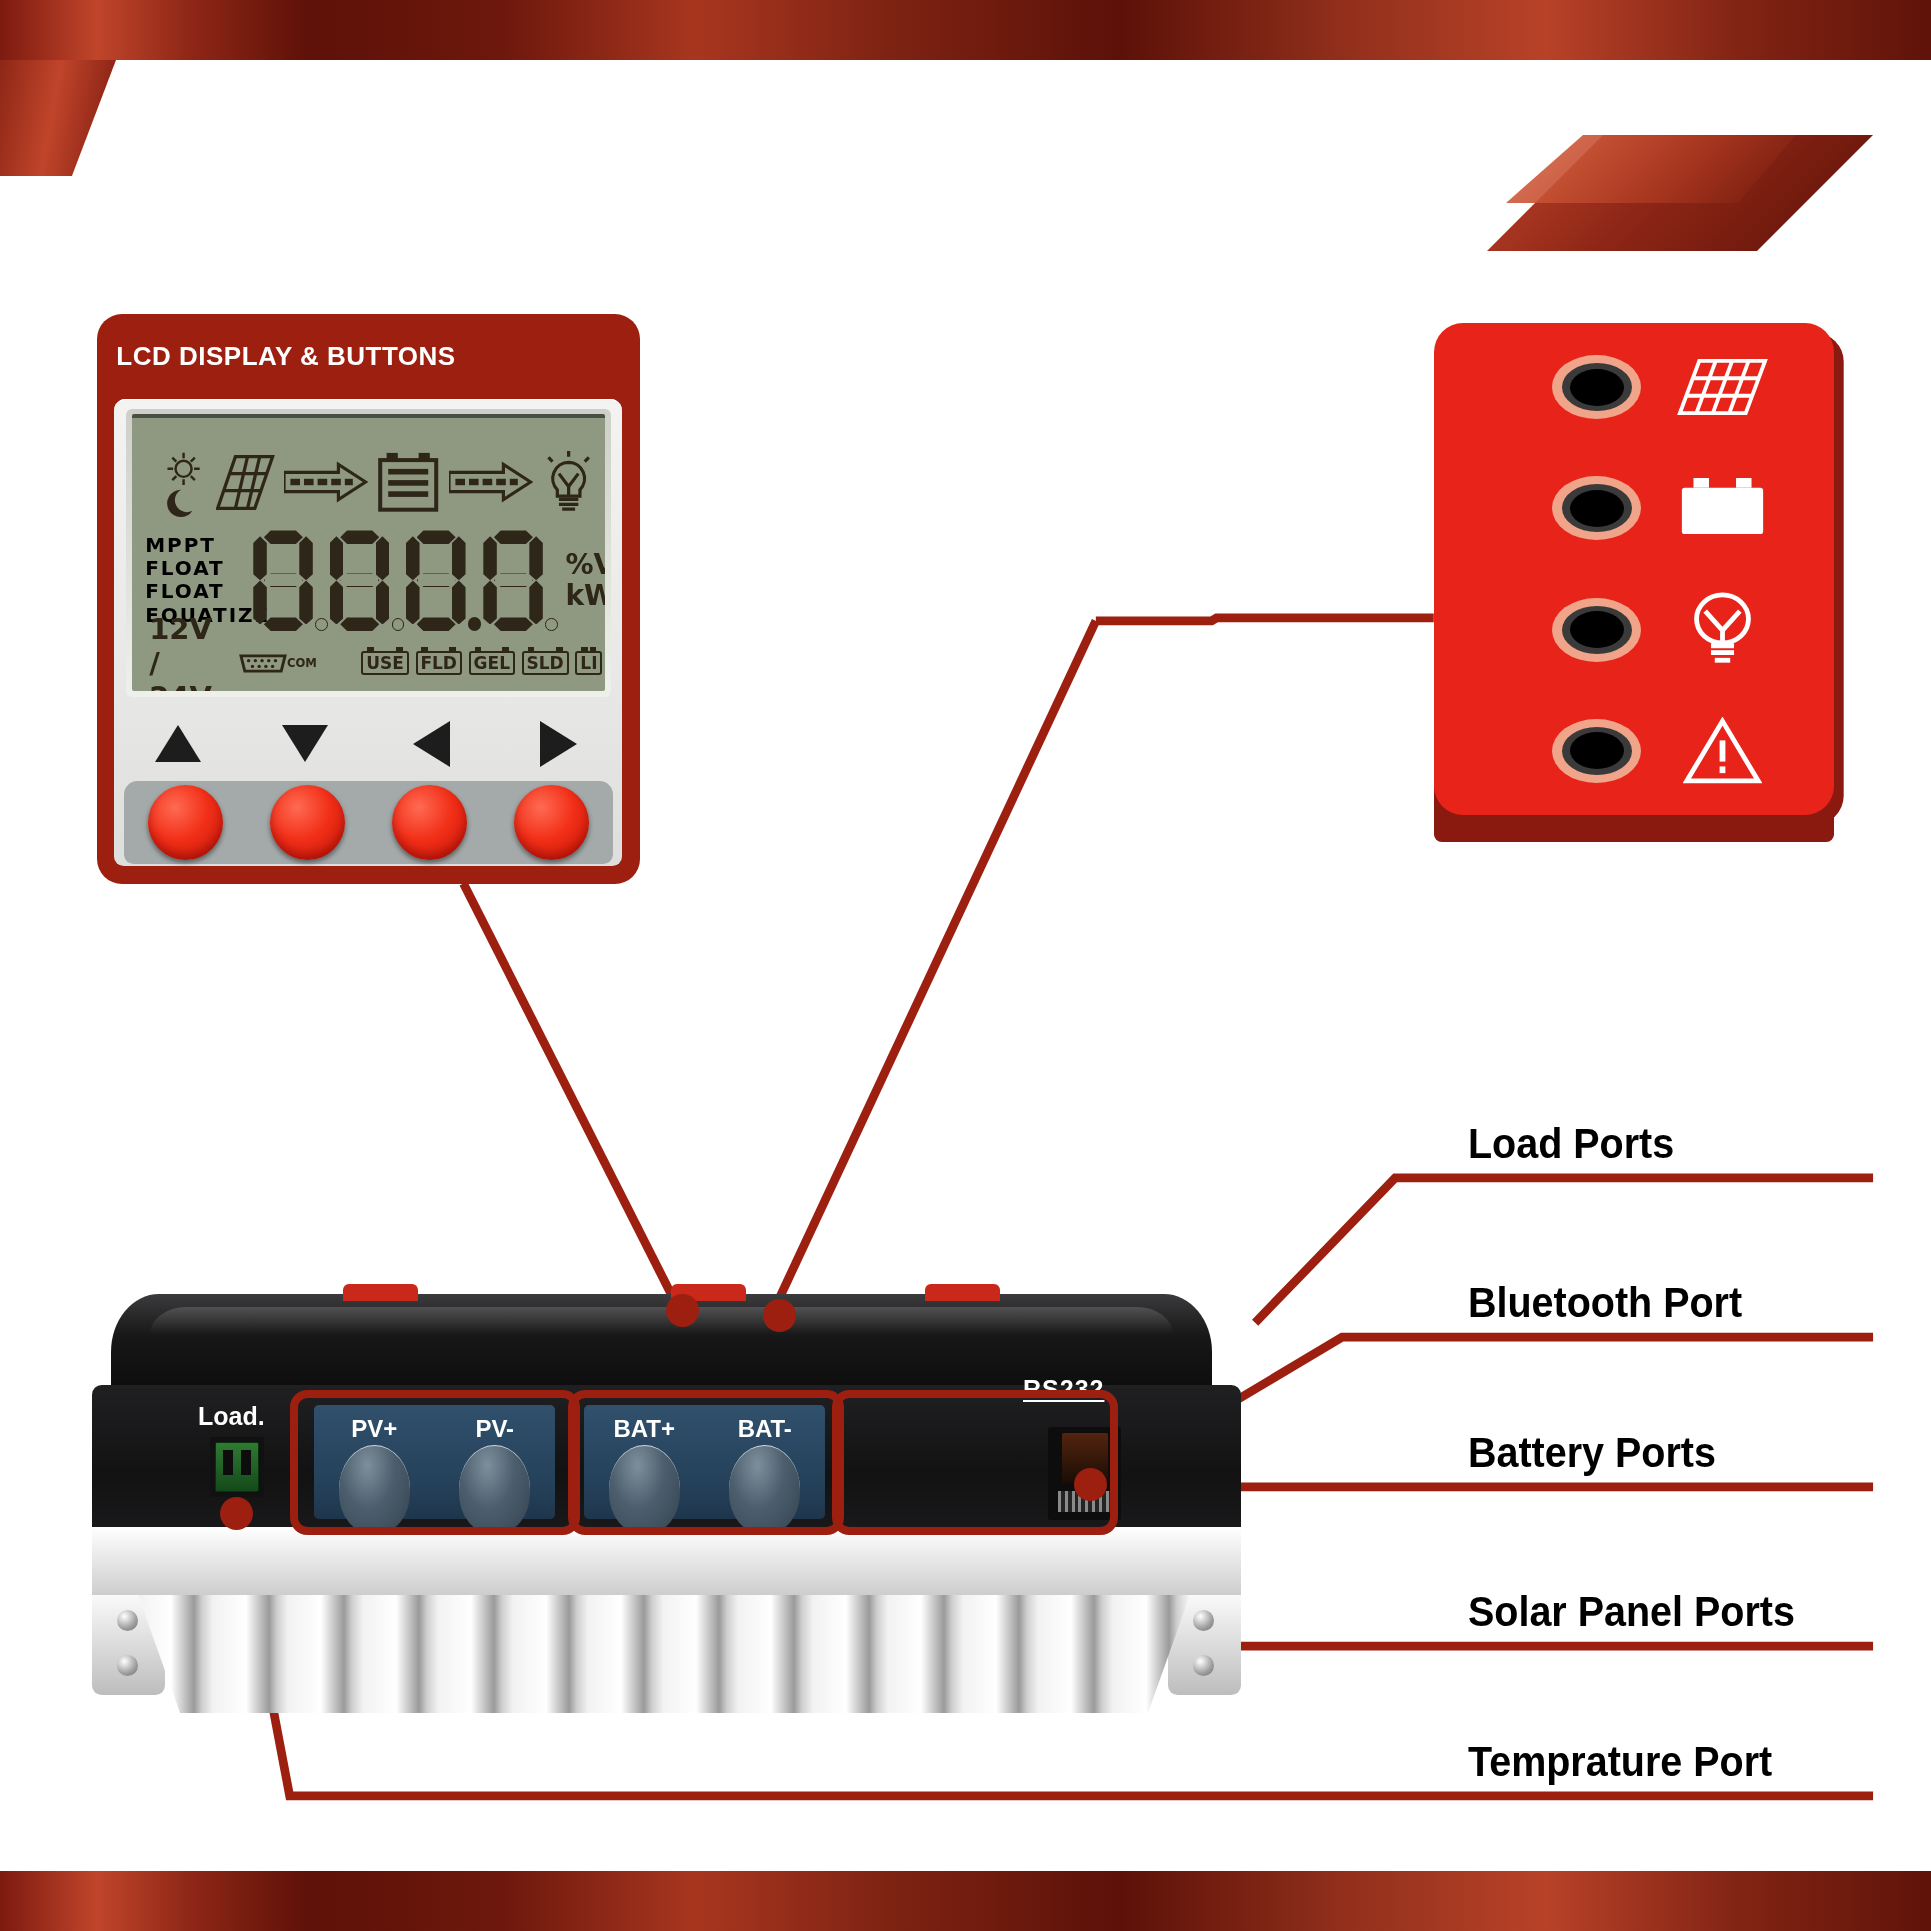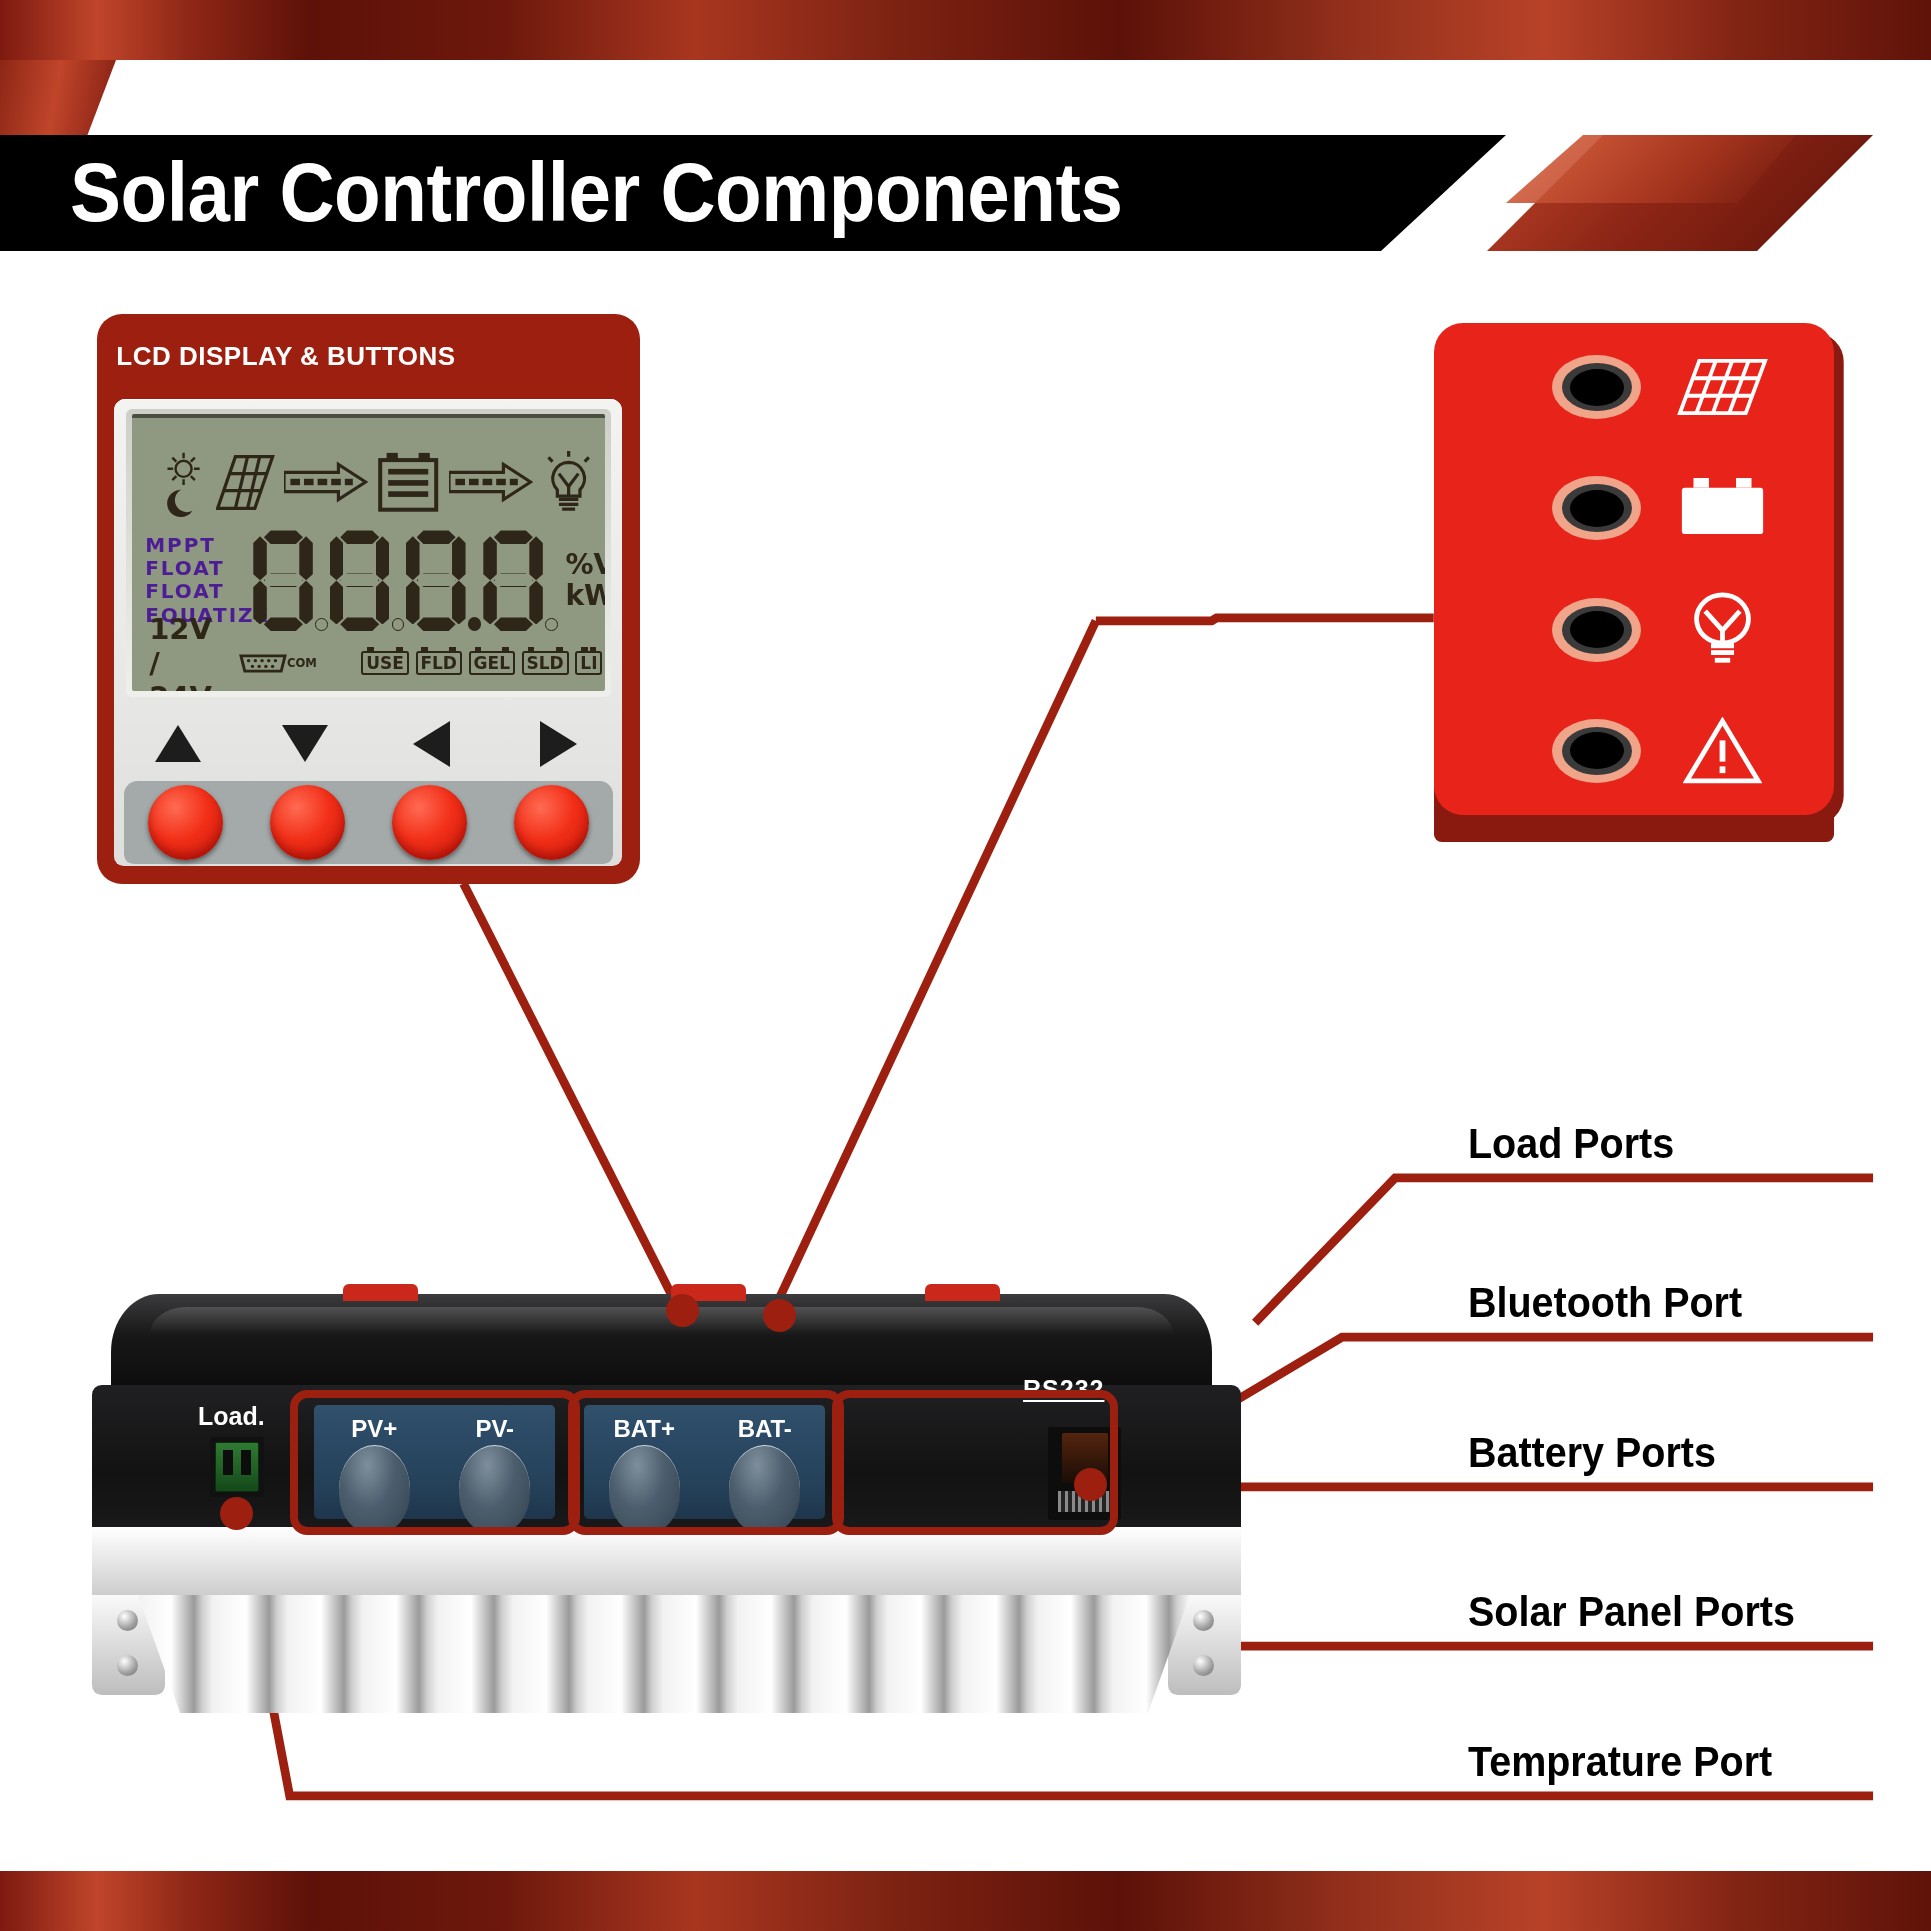--- a/index.html
+++ b/index.html
@@ -102,21 +102,21 @@
   .lcd-row-digits {
     position: absolute; left: 13.5px; top: 108px; right: 7.7px; height: 108px;
     display: flex; align-items: stretch;
   }
   .mode-col {
     display: flex; flex-direction: column; justify-content: center;
     gap: 1.9px; width: 108px;
   }
   .mode-col span {
     font-size: 20px; font-weight: 700; letter-spacing: 1.9px; line-height: 1.06;
-    color: #4c1d95; font-family: "DejaVu Sans", sans-serif;
+    color: #000000; font-family: "DejaVu Sans", sans-serif;
   }
   .digits {
     display: flex; align-items: center; gap: 1.9px; flex: 0 0 auto;
   }
   .seg {
     position: relative; width: 60px; height: 100px;
   }
   .seg i { position: absolute; background: #2e2619; display: block; }
   
   .seg .a { left: 10.6px; top: 0;    width: 39px; height: 13.5px;
@@ -333,23 +333,20 @@
 <body>
 
 <div id="stage">
 
   <div class="edge-strip top"></div>
   <div class="edge-strip bottom"></div>
   <div class="corner-wedge"></div>
 
   <div class="banner-red-tail"></div>
   <div class="banner-red-tail2"></div>
-  <div class="title-banner">
-    <div class="title-text">Solar Controller Components</div>
-  </div>
 
   <svg id="lines" viewBox="0 0 2000 2000">
     <g fill="none" stroke="#9c1f10" stroke-width="9">
 
       <polyline points="1485,640 1260,640 1255,643 1135,643" stroke-width="9"></polyline>
       <polyline points="1135,643 800,1360" stroke-width="9"></polyline>
 
       <polyline points="480,915 700,1350" stroke-width="9"></polyline>
 
       <polyline points="1940,1220 1445,1220 1300,1370"></polyline>

